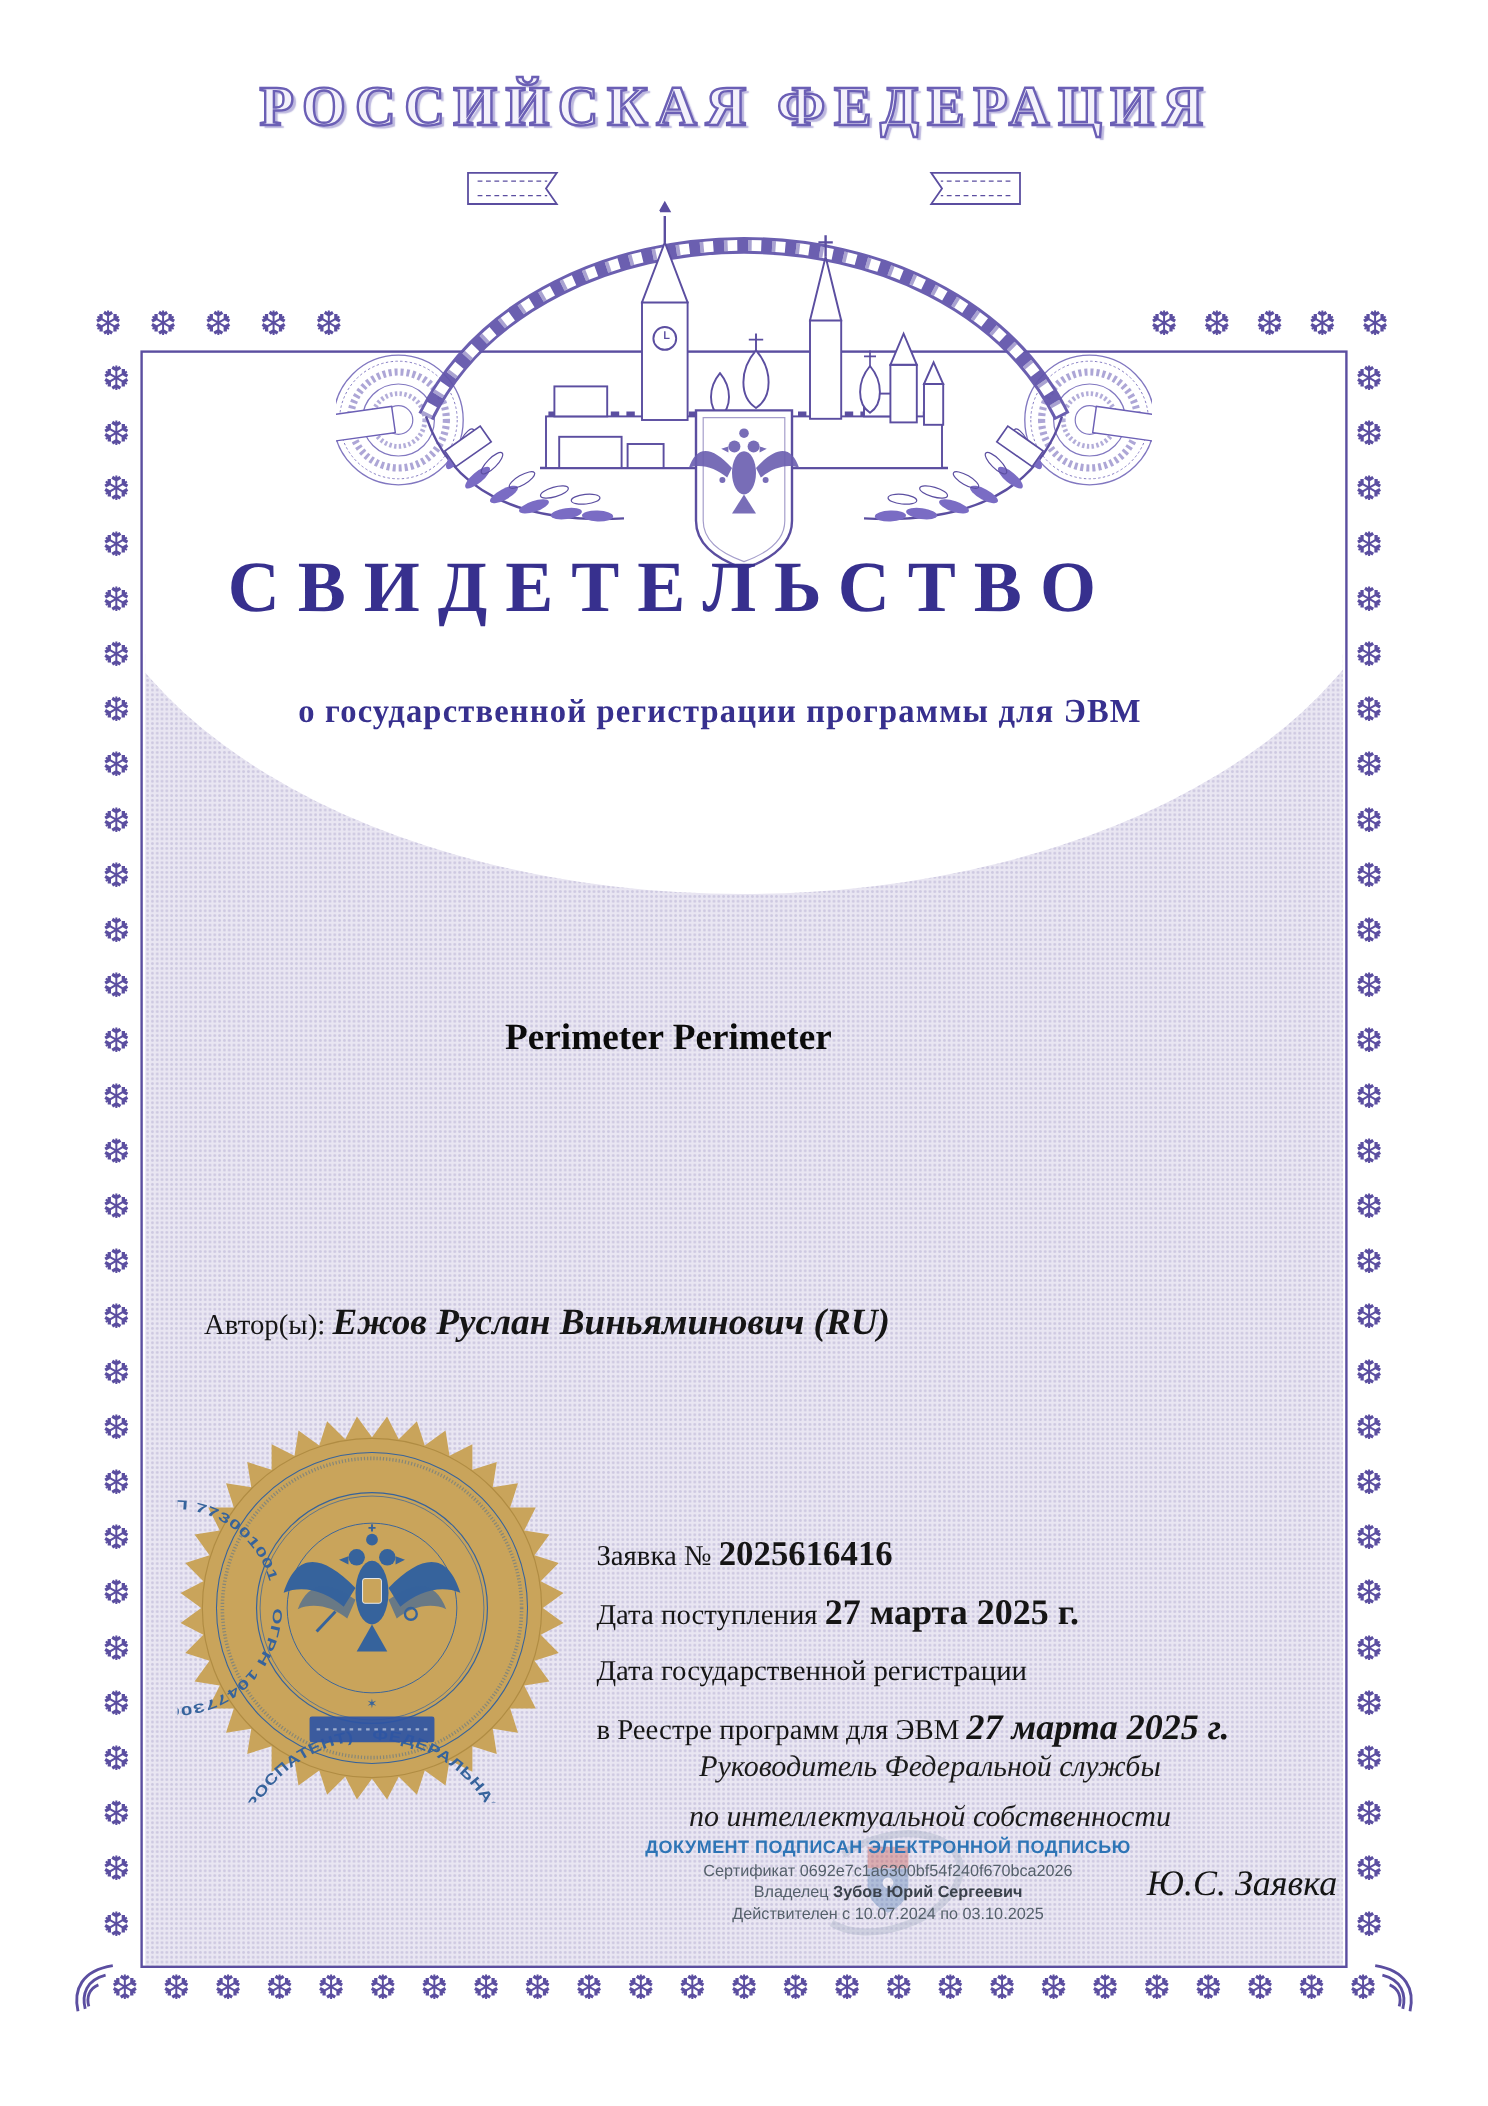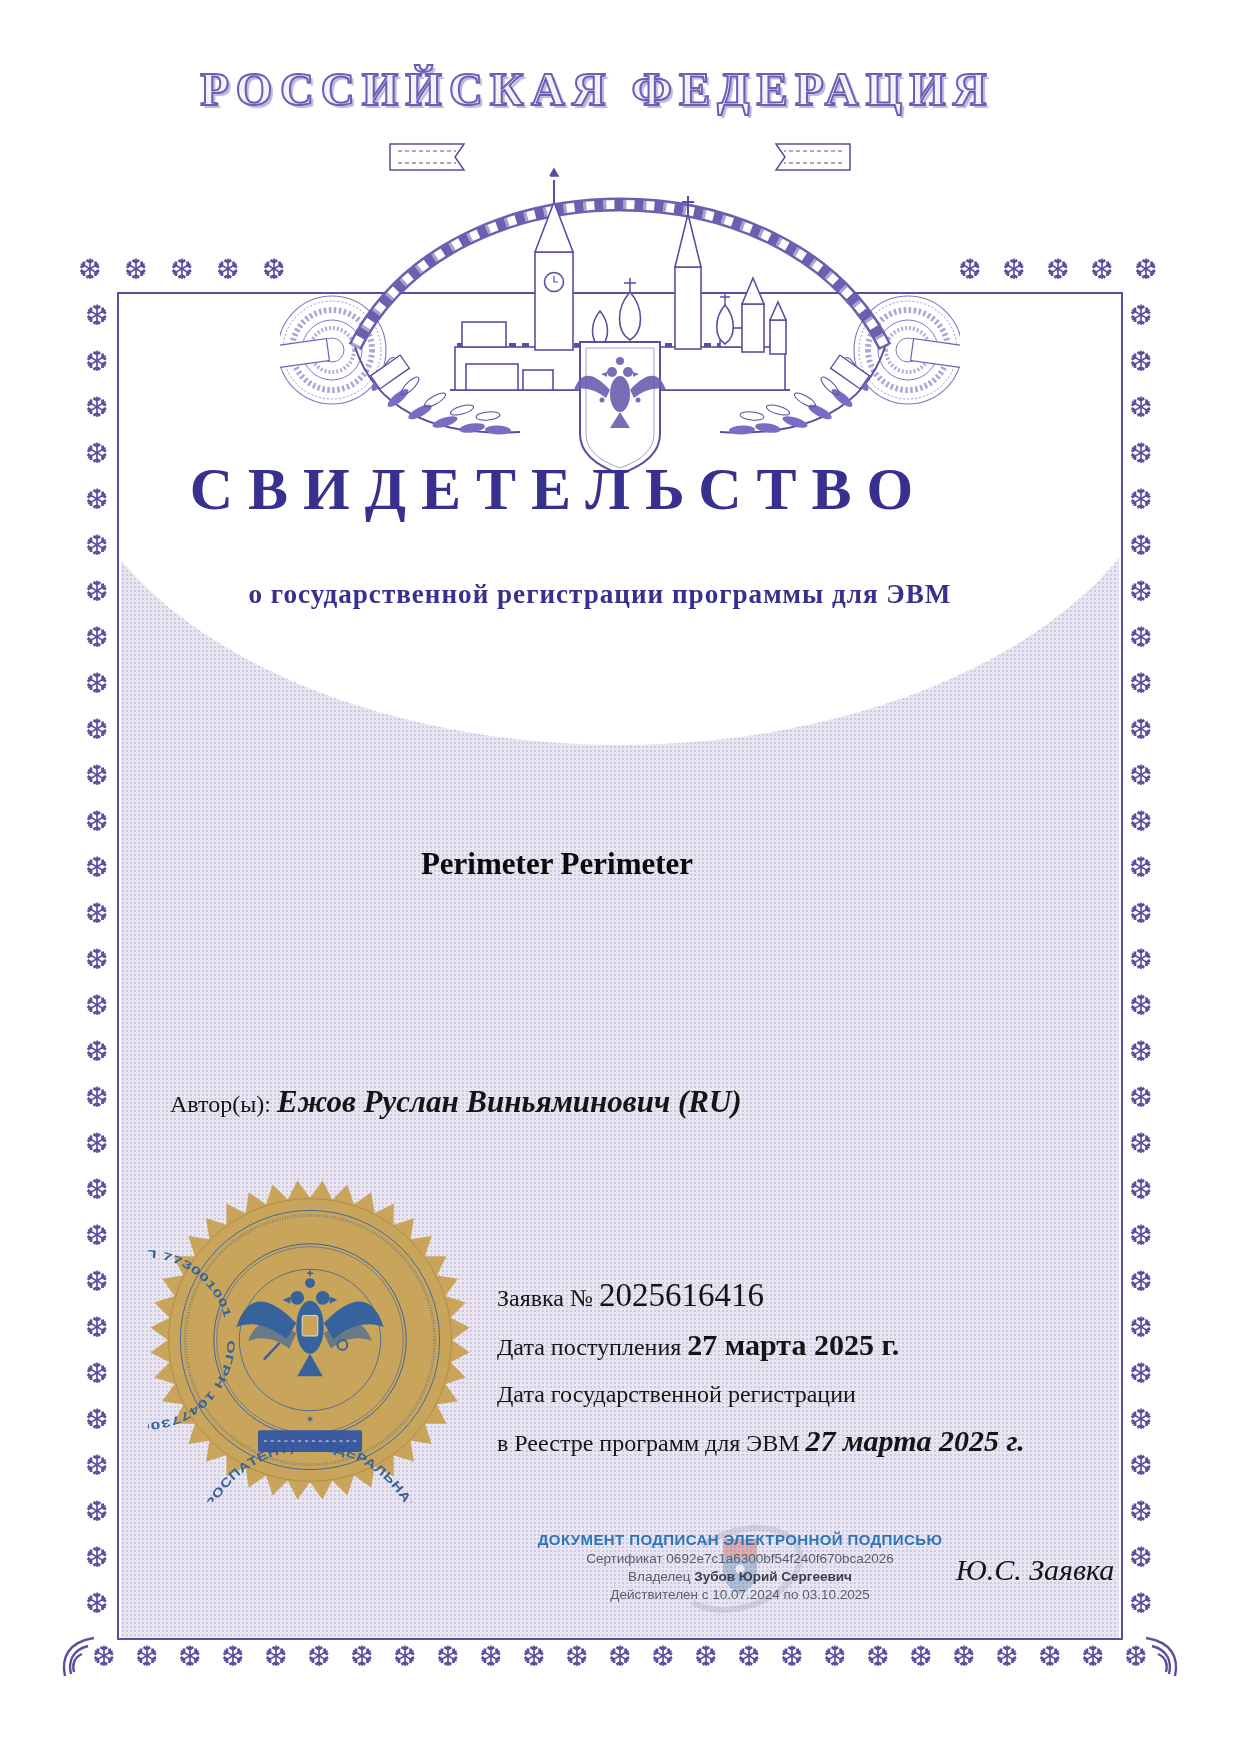--- a/index.html
+++ b/index.html
@@ -17,39 +17,39 @@
   .panel{position:absolute;left:121px;top:545px;width:998px;height:1093px;overflow:hidden;
          background-color:#e9e6f2;
          background-image:radial-gradient(rgba(110,98,165,.22) 1px, rgba(0,0,0,0) 1.3px);
          background-size:4px 4px;}
   .dome{position:absolute;left:-62px;top:-480px;width:1120px;height:680px;background:#ffffff;border-radius:50%;}
 
   
   .country-header{position:absolute;left:0;top:62px;width:1194px;text-align:center;
     font-size:47px;font-weight:bold;letter-spacing:7px;color:#f4f2fb;
     -webkit-text-stroke:2px #6b5fb5;
-    text-shadow:3px 3px 1px rgba(107,95,181,.45), 0 0 1px #6b5fb5;}
+    text-shadow:3px 3px 1px rgba(107,95,181,.45), 0 0 1px #6b5fb5;padding-left:16px;}
   .doc-title{position:absolute;left:117px;top:455px;width:884px;text-align:center;
     font-size:60px;font-weight:bold;letter-spacing:15px;color:#37308e;}
   .doc-subtitle{position:absolute;left:117px;top:578px;width:966px;text-align:center;
     font-size:28px;font-weight:bold;color:#37308e;letter-spacing:1px;transform:scaleX(.97);}
   .doc-number{position:absolute;left:117px;top:636px;width:1006px;text-align:center;
     font-size:40px;font-weight:bold;color:#0b0b0b;}
   .program-name{position:absolute;left:117px;top:846px;width:880px;text-align:center;
     font-size:31px;font-weight:bold;color:#0b0b0b;}
 
   
   .rightsholder{position:absolute;left:170px;top:938px;width:650px;margin:0;
     font-size:24px;line-height:50px;color:#151515;}
   .authors{position:absolute;left:170px;top:1080px;width:760px;margin:0;
     font-size:24px;line-height:44px;color:#151515;}
   .val-bold-italic{font-size:31px;font-weight:bold;font-style:italic;}
   .app-block{position:absolute;left:497px;top:1278px;width:560px;}
   .app-row{font-size:24px;color:#151515;margin:0 0 13px 0;line-height:34px;white-space:nowrap;}
-  .app-row .big{font-size:33px;font-weight:normal;}
+  .app-row .big{font-size:29px;font-weight:bold;}
   .app-row .date-b{font-size:30px;font-weight:bold;}
   .app-row .date-bi{font-size:30px;font-weight:bold;font-style:italic;}
 
   .official-title{position:absolute;left:545px;top:1452px;width:460px;text-align:center;
     font-size:25px;font-style:italic;line-height:42px;color:#1b1b1b;}
 
   
   .esign{position:absolute;left:530px;top:1531px;width:420px;text-align:center;
     font-family:"Liberation Sans","DejaVu Sans",sans-serif;}
   .esign-header{position:relative;z-index:1;font-size:15px;font-weight:bold;color:#2e75b6;letter-spacing:.4px;}
@@ -296,20 +296,24 @@
     </div>
     <div class="app-row">
       <span>Дата государственной регистрации</span>
     </div>
     <div class="app-row">
       <span>в Реестре программ для ЭВМ</span>
       <span class="date-bi">27 марта 2025 г.</span>
     </div>
   </div>
 
+  <div class="official-title">
+    <div>Руководитель Федеральной службы</div>
+    <div>по интеллектуальной собственности</div>
+  </div>
 
   <div class="esign">
     <svg class="esign-watermark" width="150" height="120" viewBox="0 0 150 120">
       <ellipse cx="75" cy="60" rx="62" ry="38" fill="none" stroke="#9aa7bb" stroke-width="6" stroke-dasharray="140 70" transform="rotate(-18 75 60)"></ellipse>
       <rect x="58" y="30" width="34" height="18" fill="#c0392b"></rect>
       <path d="M58,48 v14 q0,15 17,23 q17,-8 17,-23 v-14 z" fill="#3a6da7"></path>
       <circle cx="75" cy="60" r="4.5" fill="#ffffff"></circle>
     </svg>
     <div class="esign-header">ДОКУМЕНТ ПОДПИСАН ЭЛЕКТРОННОЙ ПОДПИСЬЮ</div>
     <div class="esign-line">

